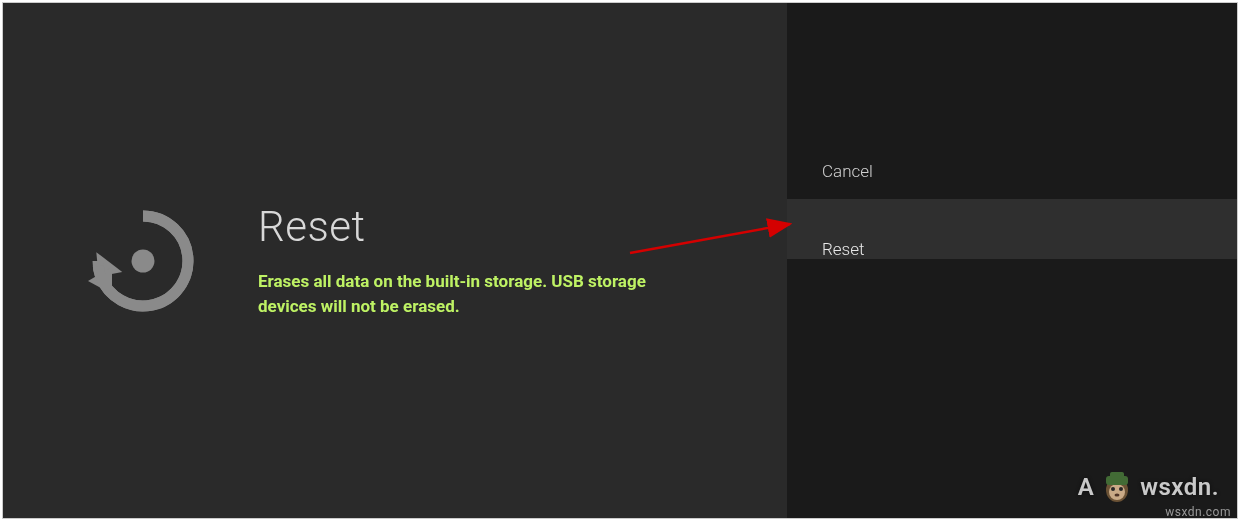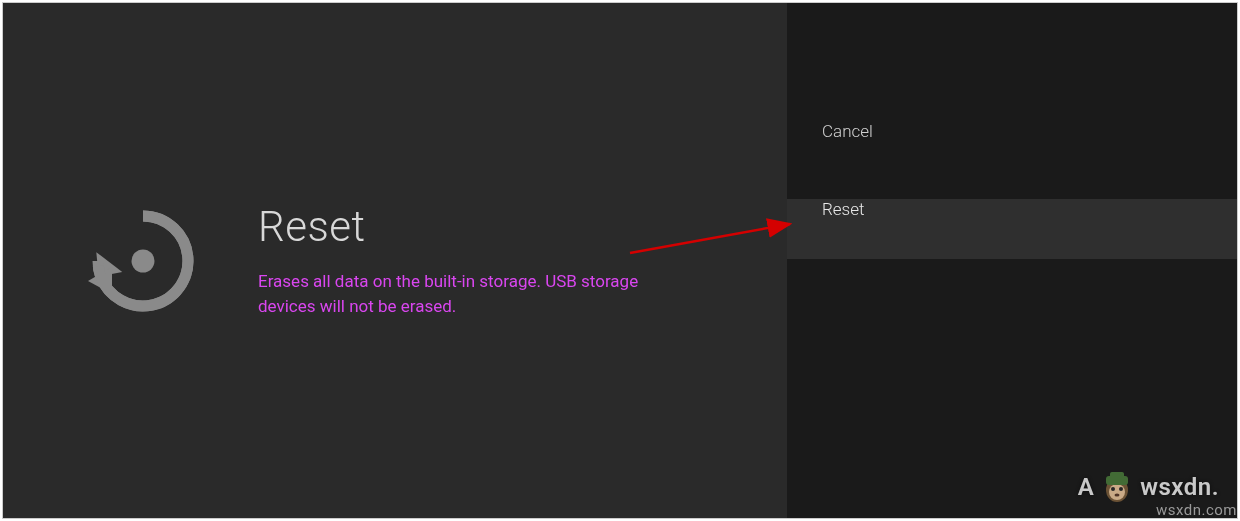--- a/index.html
+++ b/index.html
@@ -47,29 +47,29 @@
       max-width: 430px;
     }
     .title {
       color: #d8d8d8;
       font-size: 42px;
       font-weight: 300;
       letter-spacing: 0.5px;
       margin-bottom: 18px;
     }
     .desc {
-      color: #d946ef;
+      color: #bef264;
       font-size: 17px;
-      font-weight: 400;
+      font-weight: 700;
       line-height: 1.5;
     }
     .menu-item {
       height: 60px;
       display: flex;
-      align-items: flex-start;
+      align-items: flex-end;
       padding-left: 35px;
       color: #d0d0d0;
       font-size: 17px;
       font-weight: 300;
       cursor: pointer;
       margin-bottom: 18px;
     }
     .menu-item.selected {
       background: #2f2f2f;
       color: #e8e8e8;
@@ -91,23 +91,23 @@
     }
     .watermark-text {
       color: #e8e8e8;
       font-size: 24px;
       font-weight: 600;
       letter-spacing: 0.5px;
       text-shadow: 0 0 4px rgba(0,0,0,0.6);
     }
     .domain {
       position: absolute;
-      right: 3px;
+      right: 9px;
       bottom: 2px;
-      font-size: 15px;
+      font-size: 12px;
       color: #999;
       letter-spacing: 0.5px;
       margin-top: 42px;
     }
   </style>
 </head>
 <body>
 
 <div class="screen">
   <div class="left-pane">

